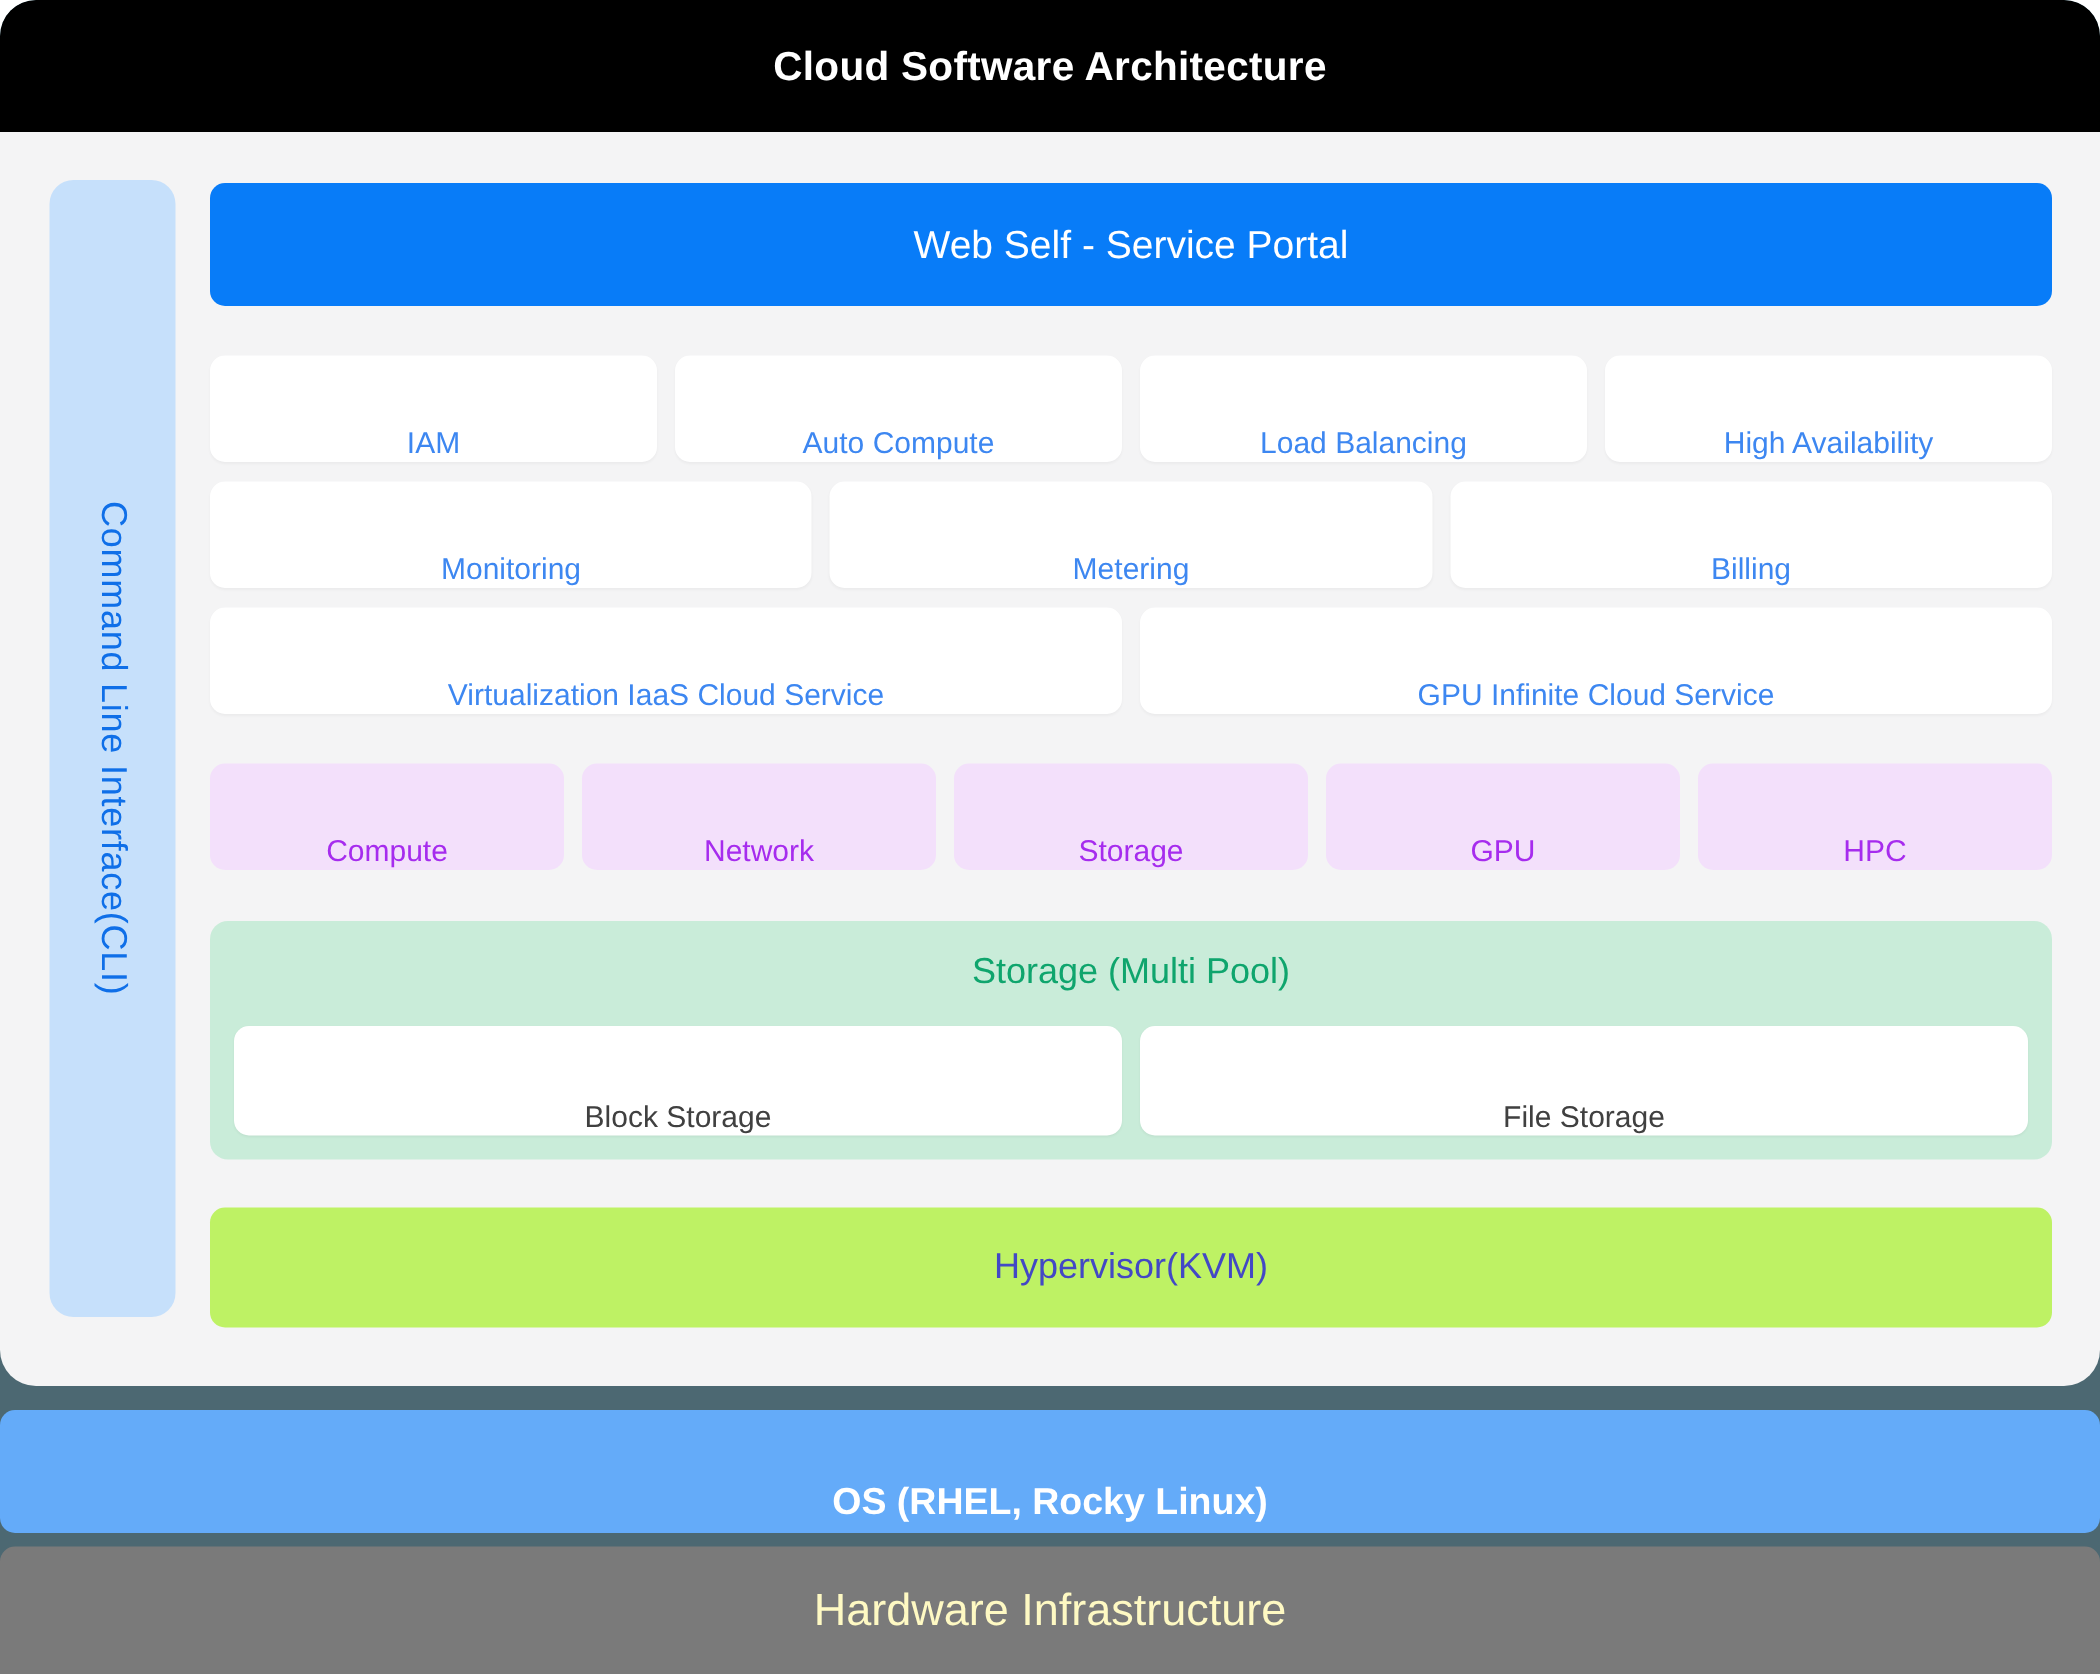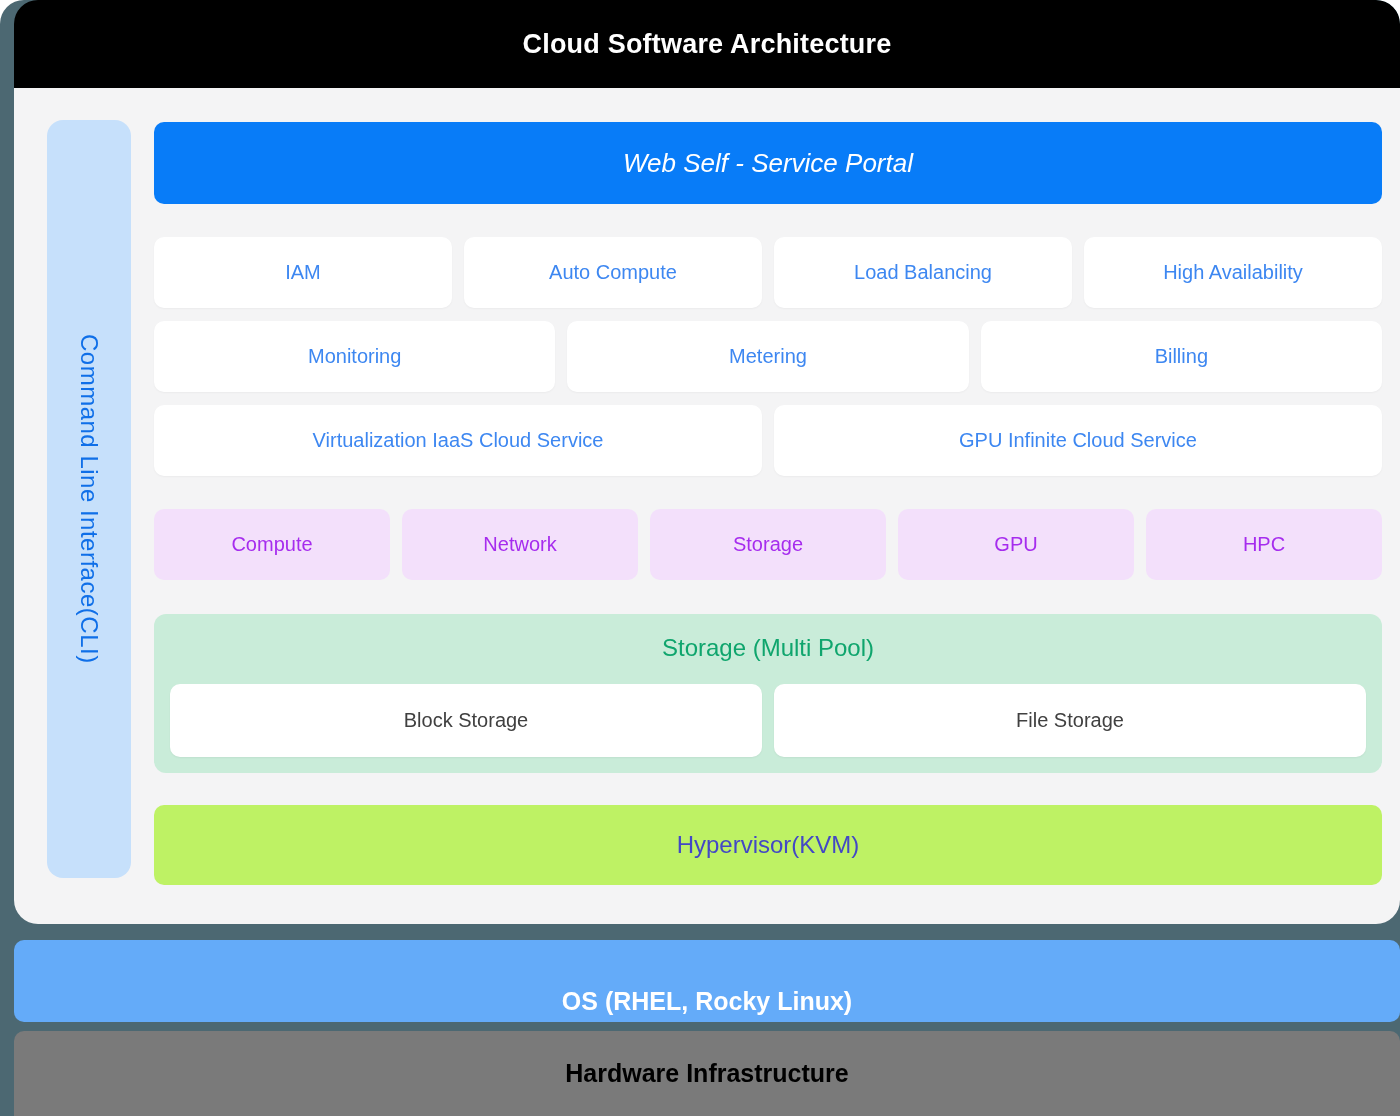--- a/index.html
+++ b/index.html
@@ -4,21 +4,21 @@
 <style>
   * { margin: 0; padding: 0; box-sizing: border-box; }
   html, body { width: 1400px; height: 1116px; background: #ffffff; }
   body { font-family: "Liberation Sans", sans-serif; }
 
   .figure {
     width: 1400px; height: 1116px;
     background: #4c6872;
     border-radius: 24px 24px 0 0;
     overflow: hidden;
-    display: flex; flex-direction: column; padding-left: 14px;
+    display: flex; flex-direction: column;
   }
 
   .app-header {
     height: 88px; flex: 0 0 88px;
     background: #000000;
     border-radius: 24px 24px 0 0;
     display: flex; align-items: center; justify-content: center;
   }
   .app-header .title {
     color: #ffffff; font-size: 27px; font-weight: 700; letter-spacing: .2px;
@@ -45,28 +45,27 @@
   }
 
   .content {
     position: absolute; left: 140px; top: 34px; width: 1228px;
   }
 
   .portal-banner {
     height: 82px; background: #087cf8; border-radius: 10px;
     display: flex; align-items: center; justify-content: center;
     margin-bottom: 33px;
-    font-style: italic;
   }
   .portal-banner span { color: #ffffff; font-size: 26px; font-weight: 500; }
 
   .card-row { display: flex; gap: 12px; margin-bottom: 13px; }
   .card {
     flex: 1; height: 71px; border-radius: 10px;
-    display: flex; align-items: center; justify-content: center;
+    display: flex; align-items: flex-end; justify-content: center;
     font-size: 20px; font-weight: 500;
   }
   .card.white {
     background: #ffffff; color: #3d87f1;
     box-shadow: 0 1px 2px rgba(0,0,0,0.04);
   }
   .row-resources { margin-top: 33px; margin-bottom: 34px; }
   .card.purple { background: #f3e0fb; color: #a62cee; }
 
   .storage-pool {
@@ -95,21 +94,21 @@
     background: #64abf9; border-radius: 10px;
     display: flex; align-items: center; justify-content: center;
   }
   .os-bar span { color: #ffffff; font-size: 25px; font-weight: 600; margin-top: 41px; }
 
   .hw-bar {
     flex: 1;
     background: #7a7a7a; border-radius: 10px 10px 0 0;
     display: flex; align-items: center; justify-content: center;
   }
-  .hw-bar span { color: #000000; font-size: 25px; font-weight: 700; }
+  .hw-bar span { color: #fef9c3; font-size: 30px; font-weight: 400; }
 </style>
 </head>
 <body>
 
 <div class="figure">
 
   <div class="app-header">
     <div class="title">Cloud Software Architecture</div>
   </div>
 

